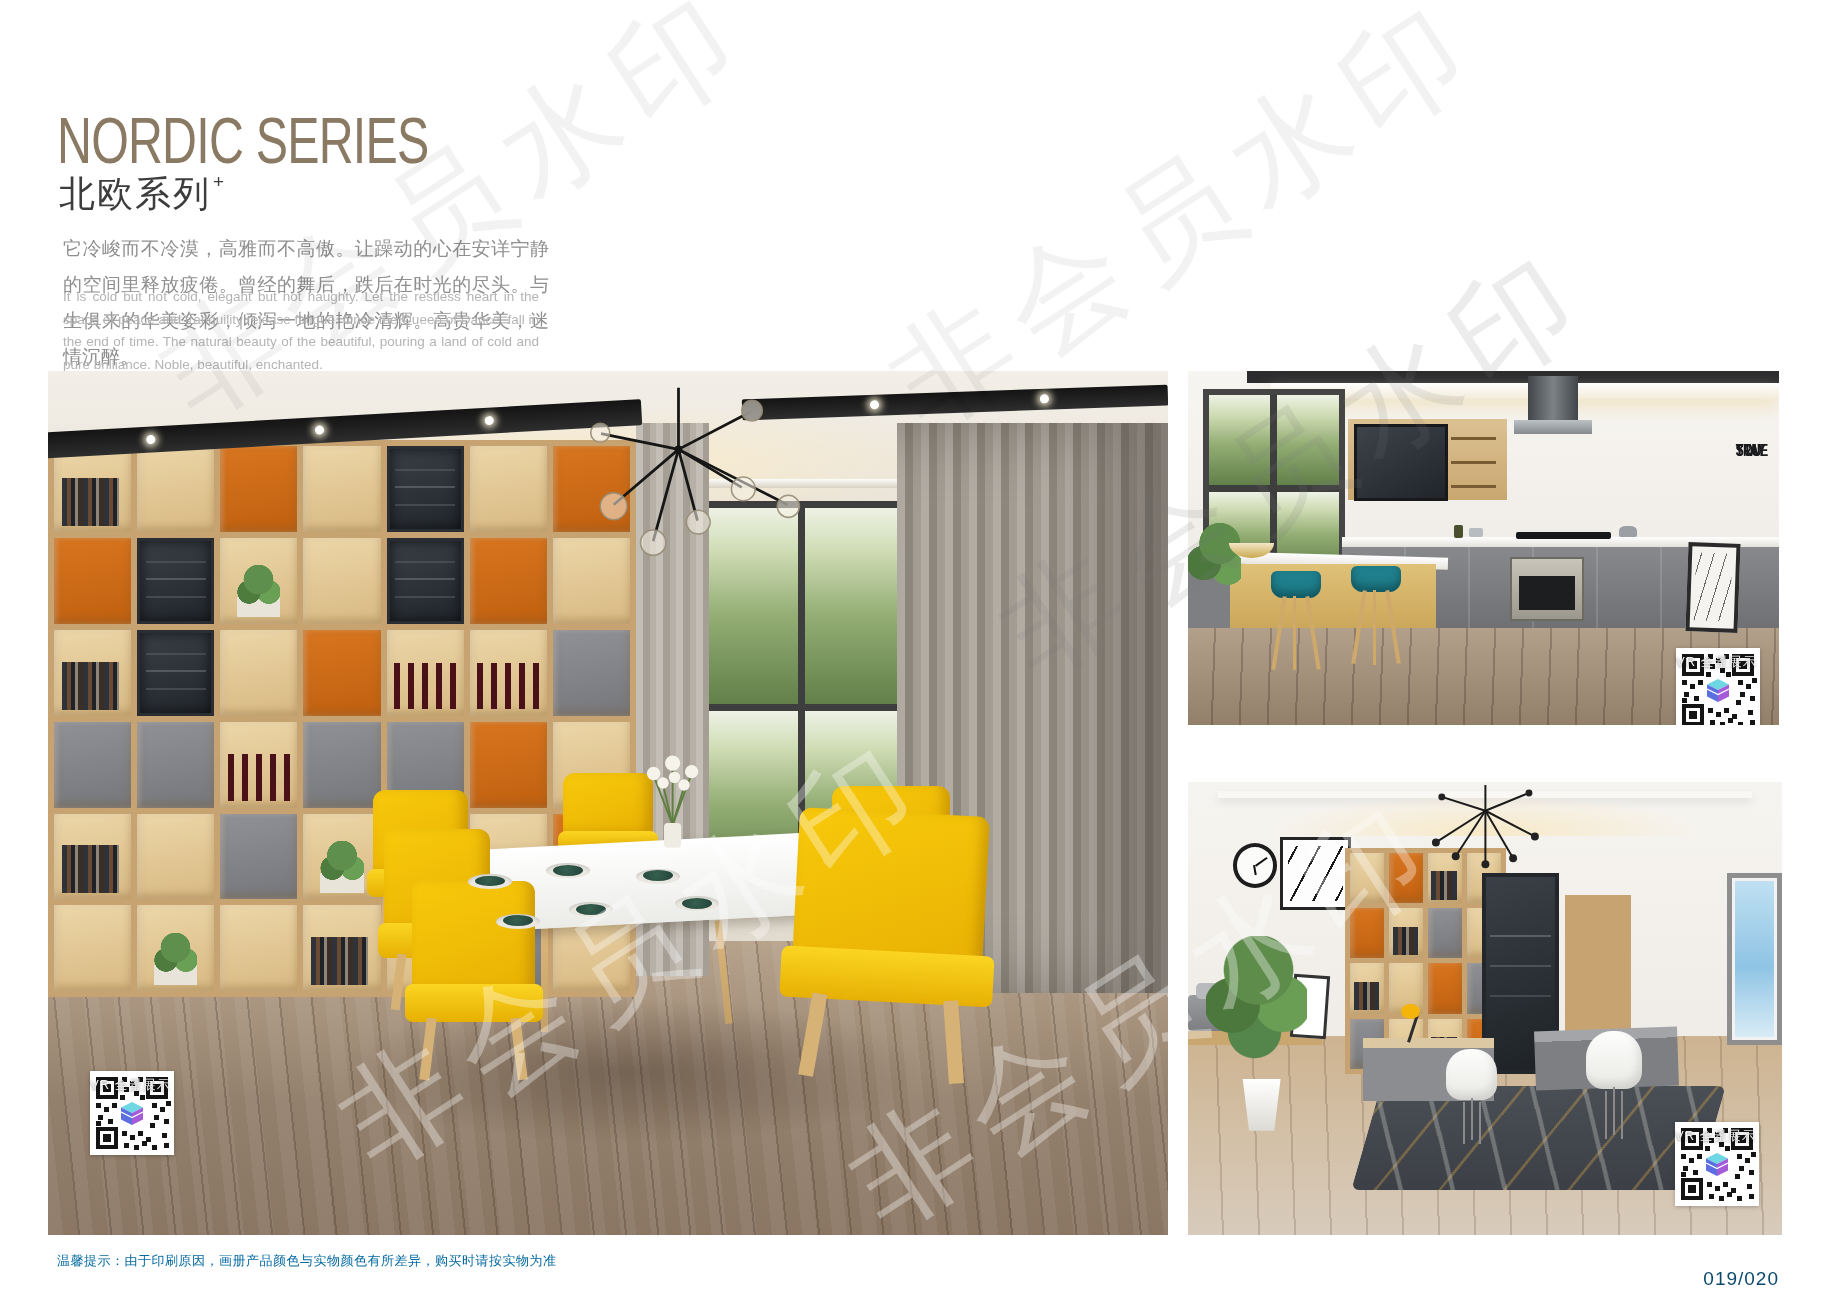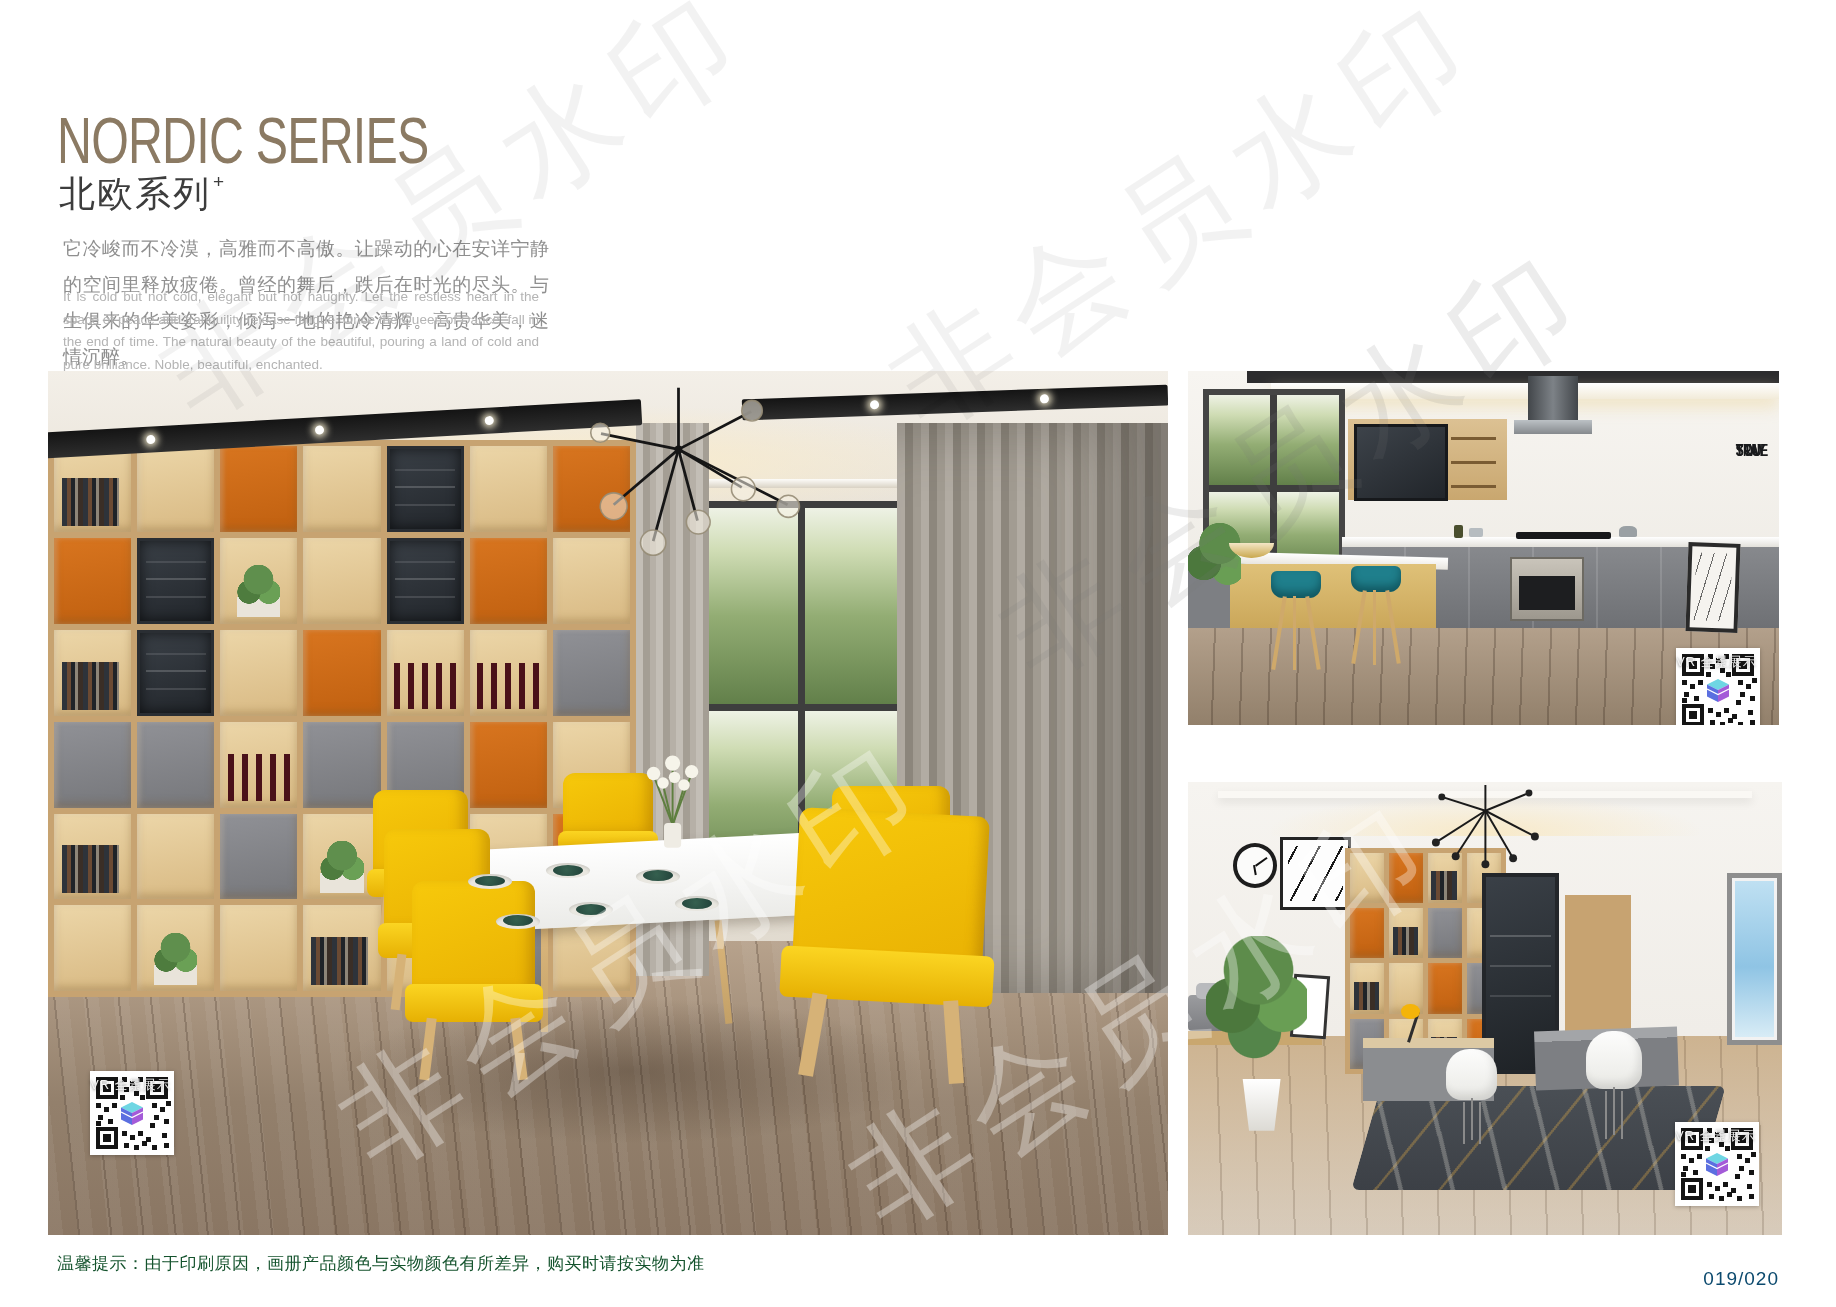--- a/index.html
+++ b/index.html
@@ -12,21 +12,21 @@
 
   
   .title{left:57px;top:104px;font-size:62px;color:var(--title,#8b7a63);
          letter-spacing:-1px;transform:scale(.78,1.04);transform-origin:left top;white-space:nowrap}
   .subtitle{left:59px;top:170px;font-size:36px;color:#3d3d3d;letter-spacing:2px}
   .subtitle sup{font-size:19px;vertical-align:18px;margin-left:2px;color:#3d3d3d}
   .intro-cn{left:63px;top:231px;width:486px;font-size:19px;line-height:36px;color:#8f8f8f;text-align:justify}
   .intro-en{left:63px;top:286px;width:476px;font-size:13.5px;line-height:22.5px;color:#b4b4b4;text-align:justify}
 
   
-  .foot-note{left:57px;top:1252px;font-size:17px;color:#14532d;letter-spacing:.5px}
+  .foot-note{left:57px;top:1252px;font-size:13px;color:#0369a1;letter-spacing:.5px}
   .page-num{right:57px;top:1268px;font-size:19px;color:#0c4a6e;letter-spacing:1px}
 
   
   .wm{font-size:118px;letter-spacing:16px;white-space:nowrap;transform:rotate(-33deg);
       pointer-events:none;z-index:40}
   .wm-a{color:rgba(0,0,0,.05)}
   .wm-b{color:rgba(255,255,255,.34)}
   .wm-c{color:rgba(120,120,120,.14)}
 
   

